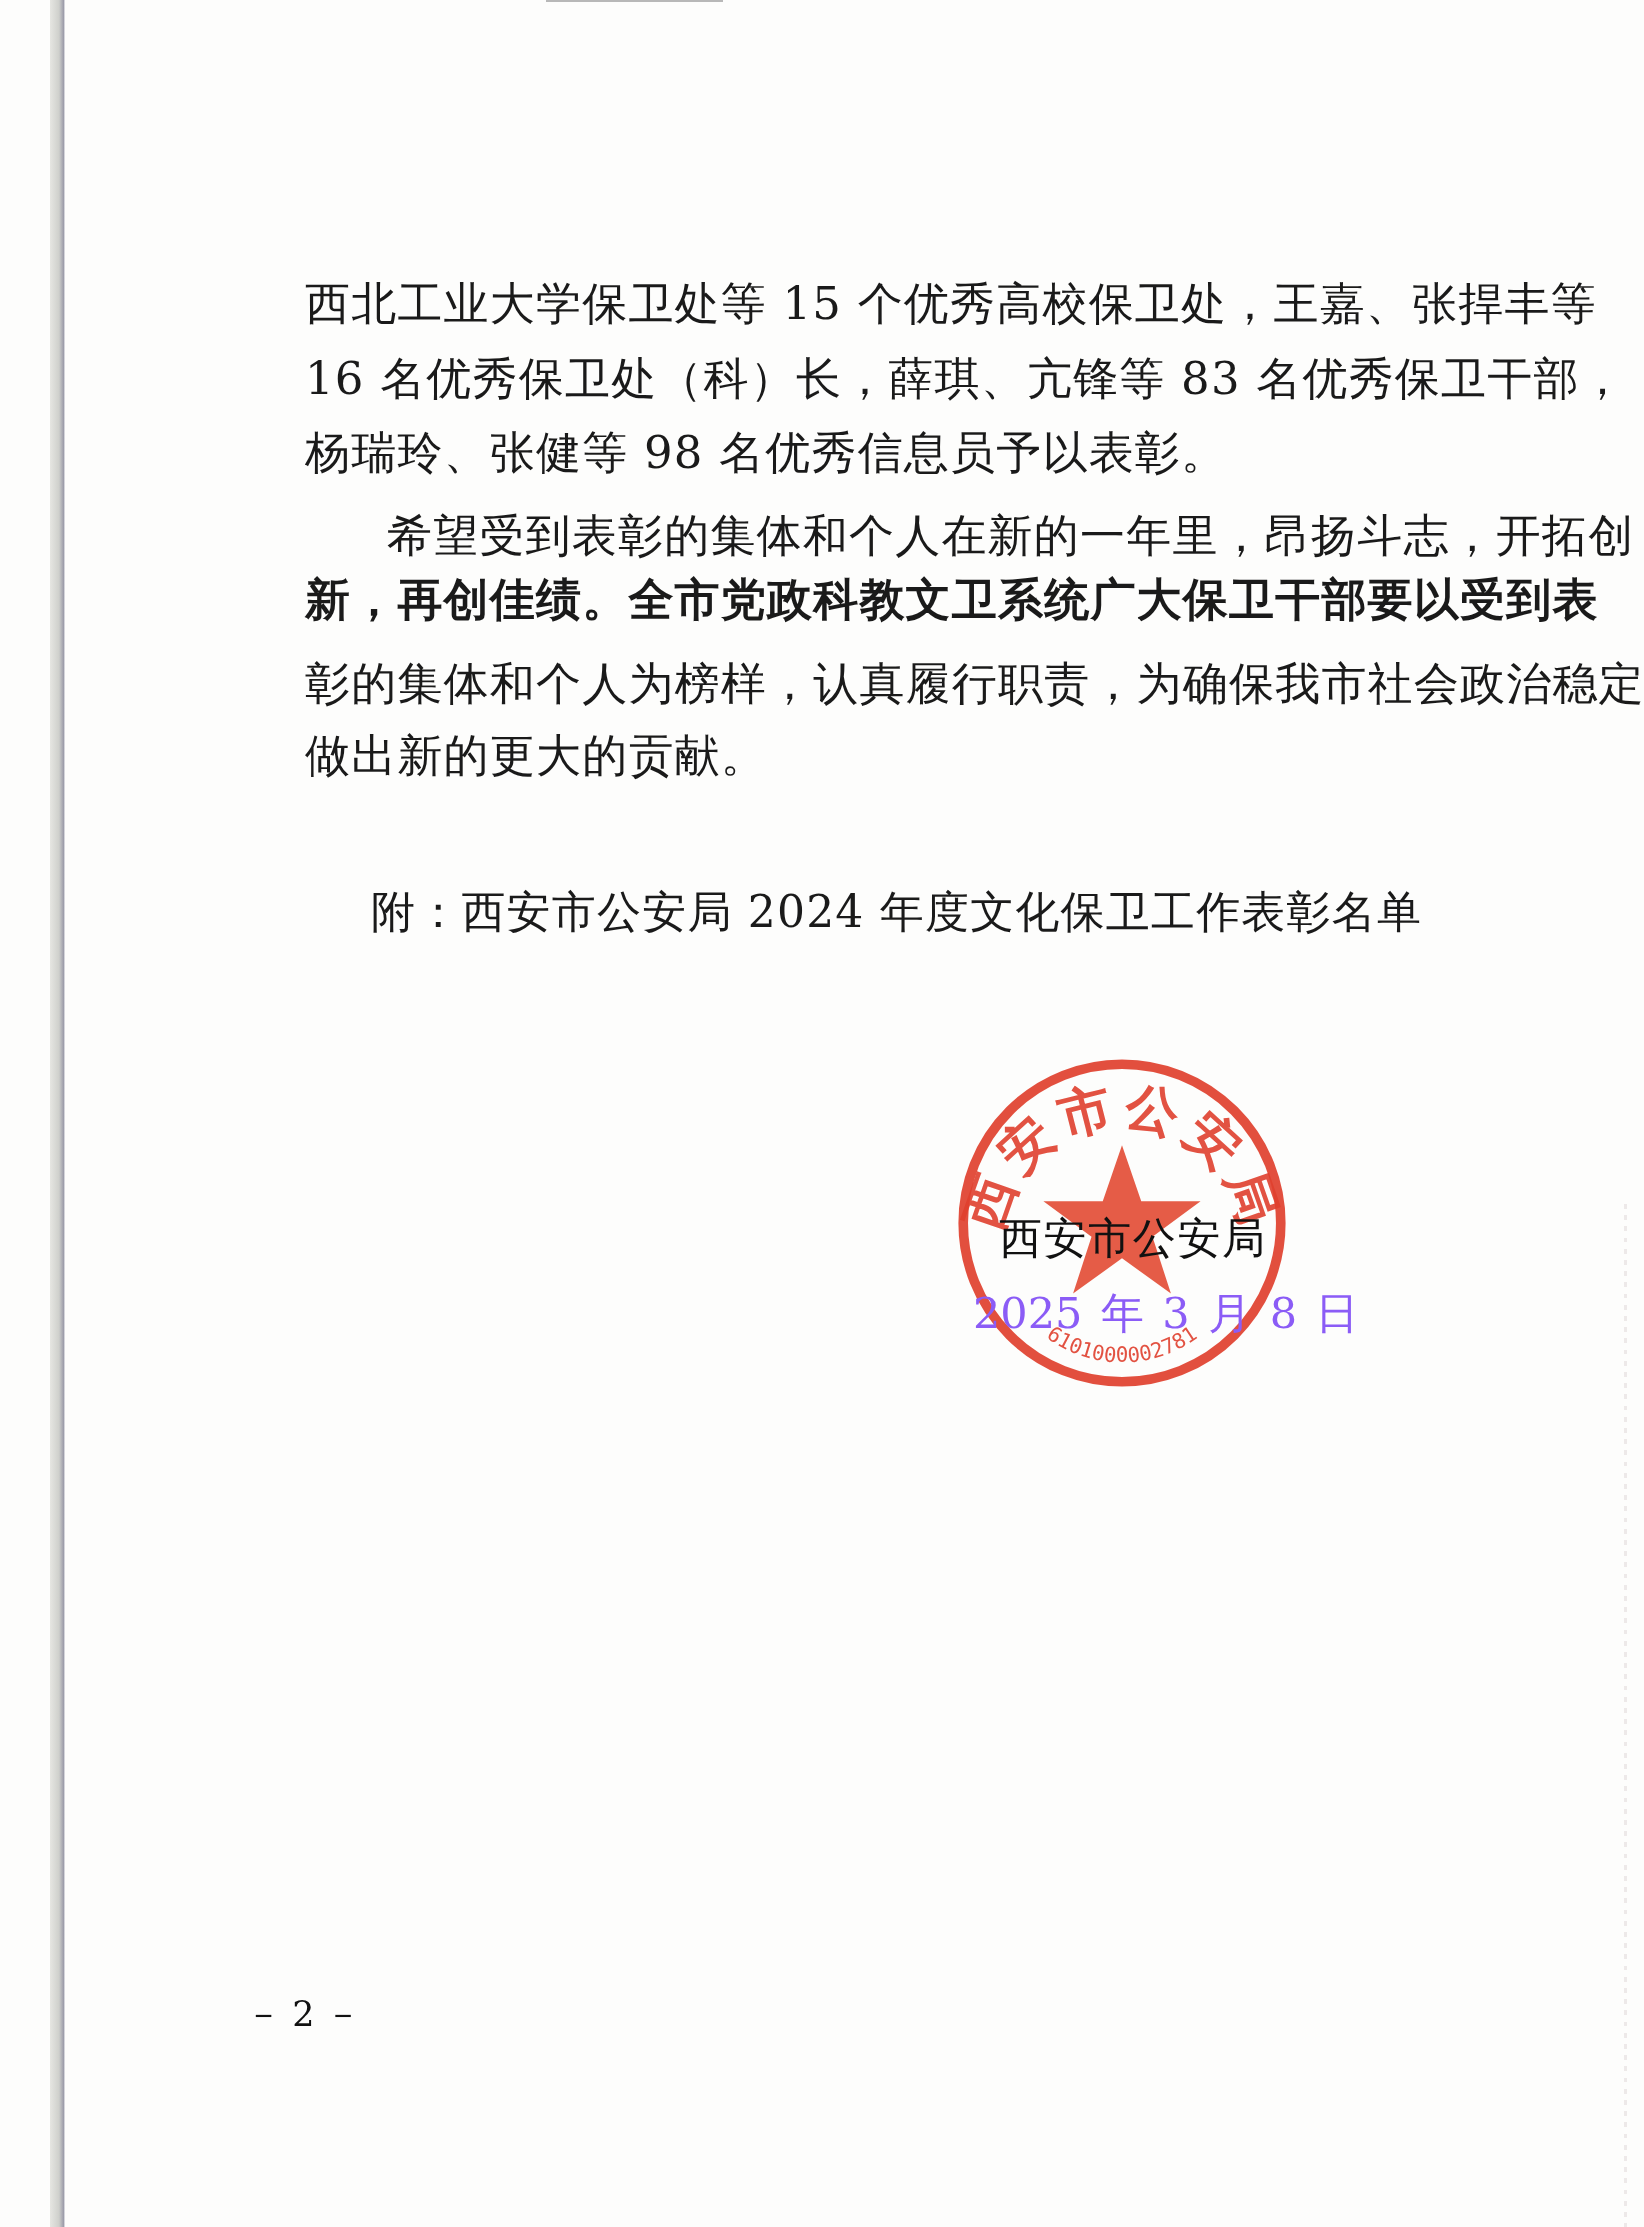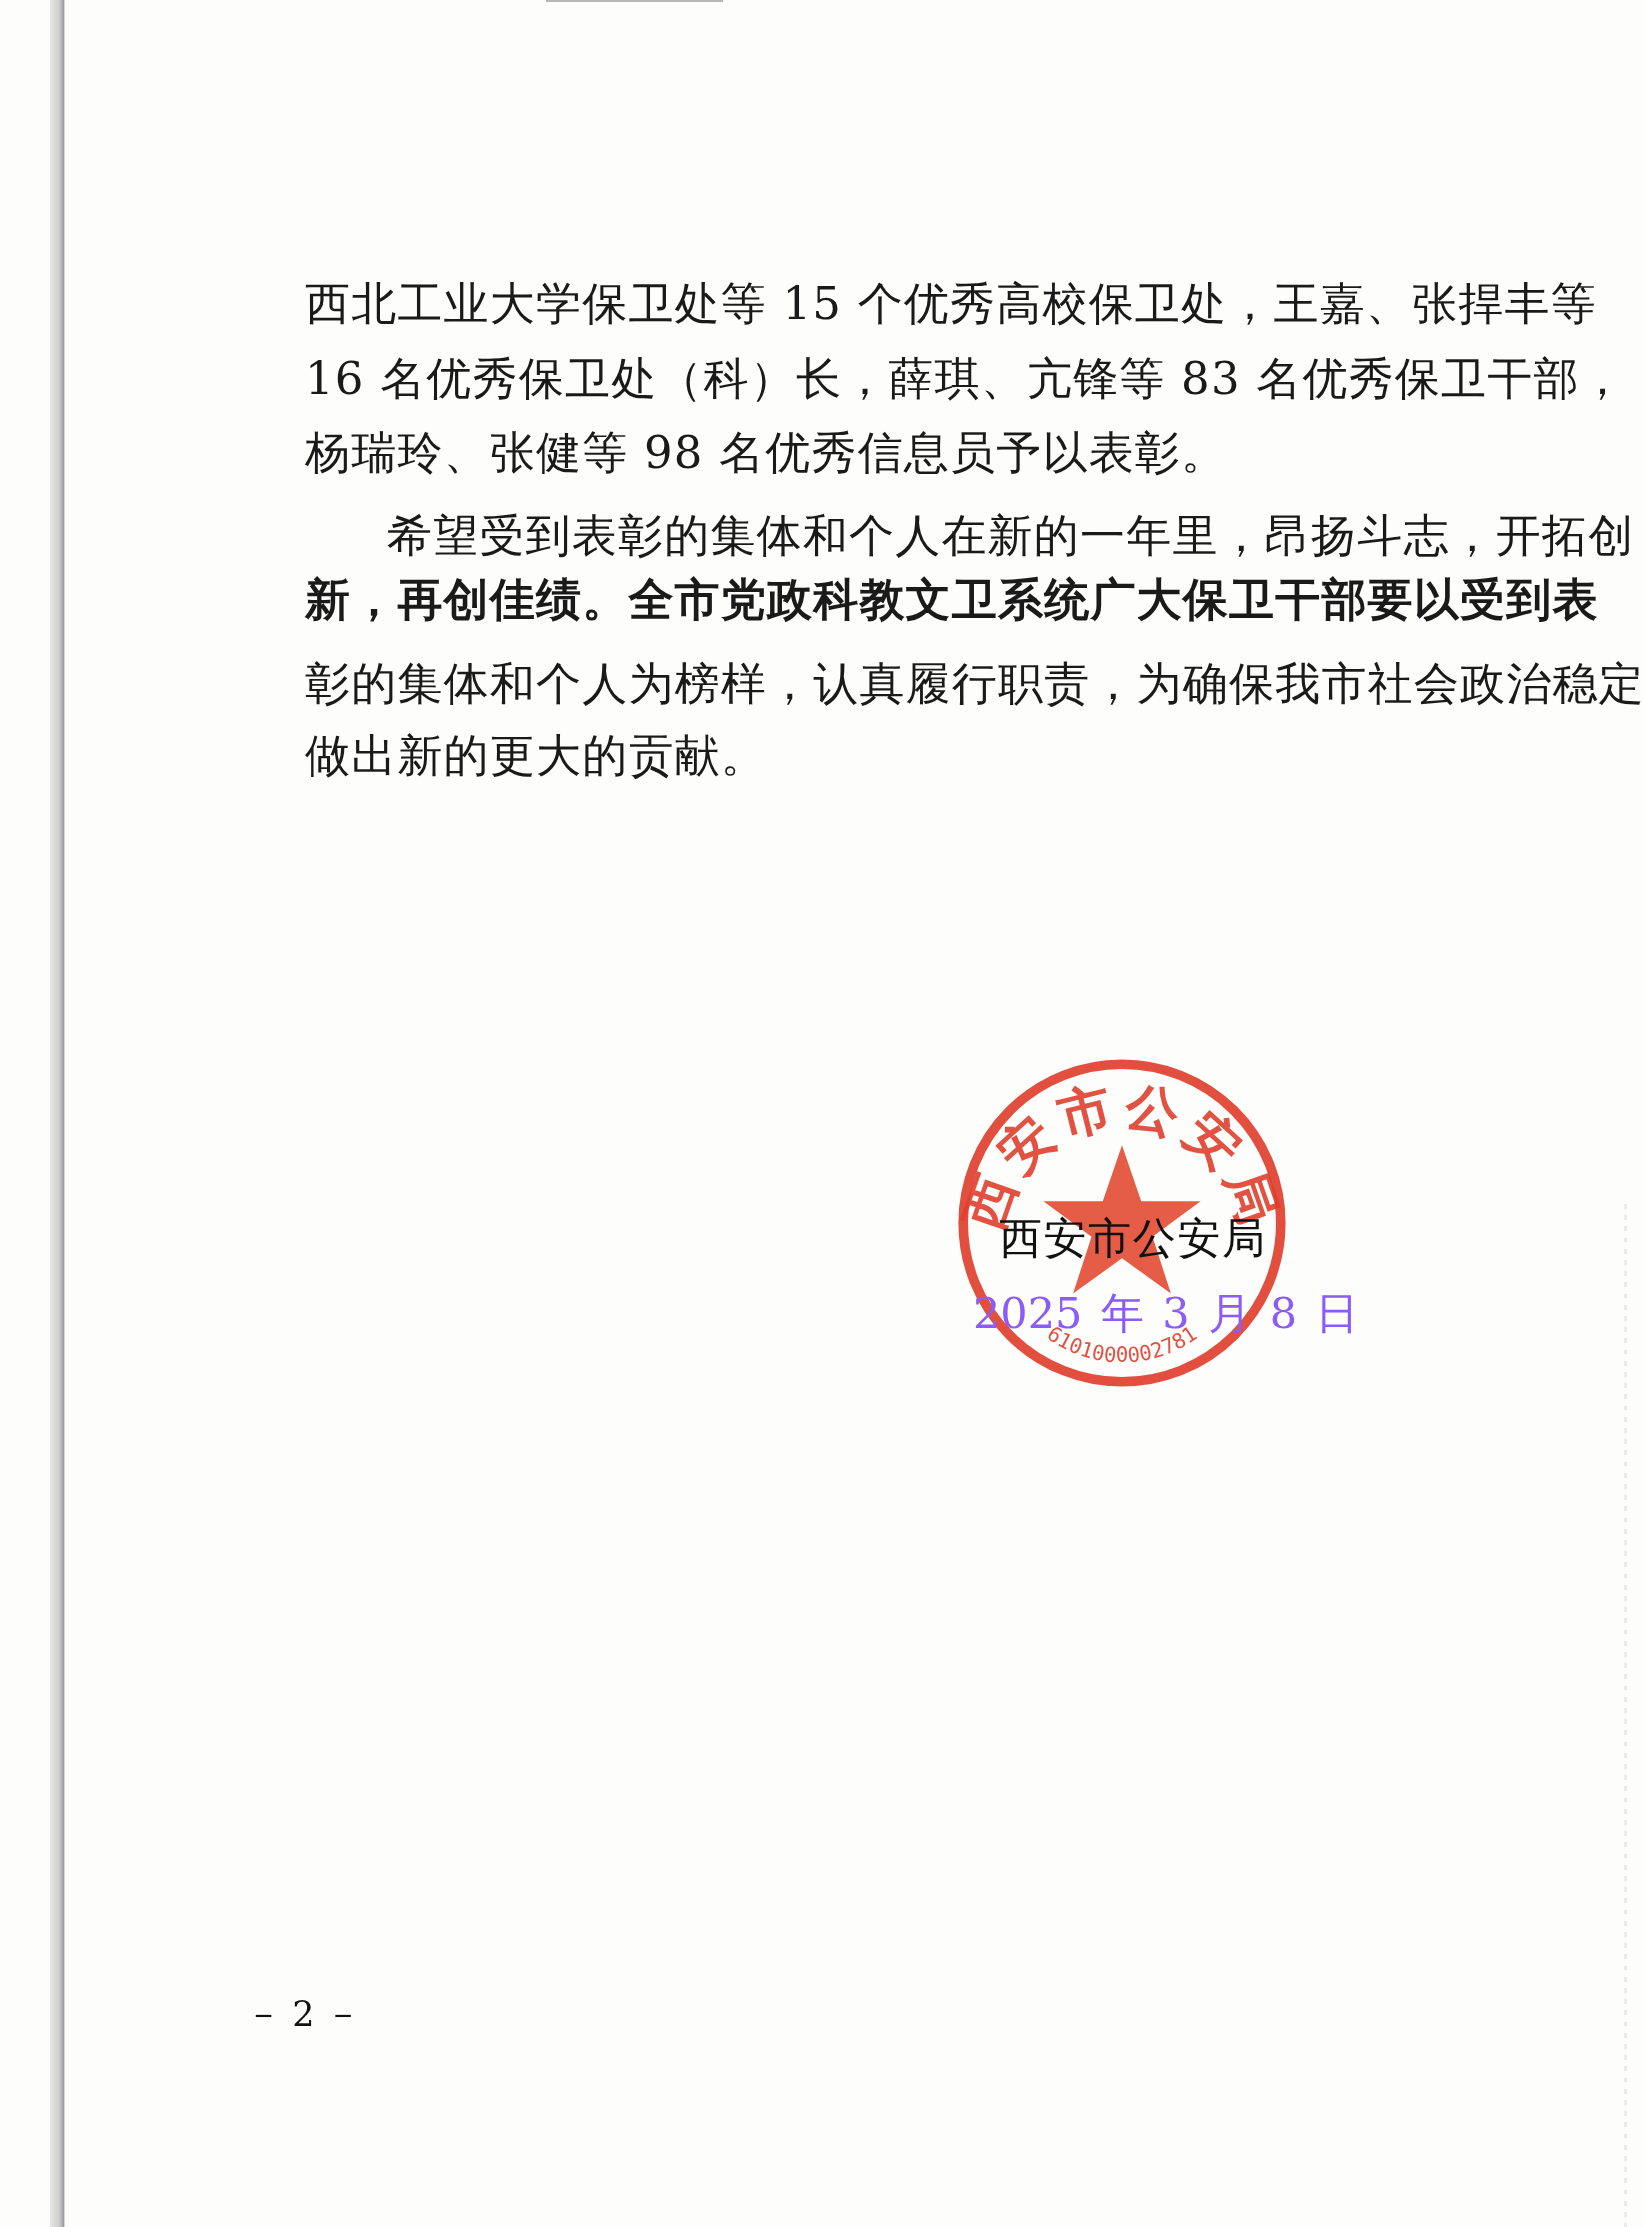--- a/index.html
+++ b/index.html
@@ -120,20 +120,21 @@
     <div class="line last" style="top:415px;">杨瑞玲、张健等 98 名优秀信息员予以表彰。</div>
   </div>
 
   <div>
     <div class="line indent" style="top:498px;">希望受到表彰的集体和个人在新的一年里，昂扬斗志，开拓创</div>
     <div class="line" style="top:562px;font-weight:bold;">新，再创佳绩。全市党政科教文卫系统广大保卫干部要以受到表</div>
     <div class="line" style="top:646px;">彰的集体和个人为榜样，认真履行职责，为确保我市社会政治稳定</div>
     <div class="line last" style="top:719px;font-family:Liberation Serif, serif;">做出新的更大的贡献。</div>
   </div>
 
+  <div class="attach">附：西安市公安局 2024 年度文化保卫工作表彰名单</div>
 
   <svg class="stamp" viewBox="0 0 414 414">
     <defs>
       <path id="seal-arc" d="M 72 300 A 150 150 0 1 1 342 300"></path>
       <path id="seal-bottom-arc" d="M 90 330 A 160 160 0 0 0 324 330"></path>
     </defs>
     <circle cx="207" cy="207" r="198" fill="none" stroke="#e0402e" stroke-width="12" opacity="0.92"></circle>
     <polygon points="207,110 231,180 305,180 245,224 268,295 207,251 146,295 169,224 109,180 183,180" fill="#e24a33" opacity="0.9"></polygon>
     <text font-size="66" fill="#e0402e" font-family="DejaVu Sans, sans-serif" font-weight="bold" letter-spacing="8" opacity="0.9">
       <textPath href="#seal-arc" startOffset="50%" text-anchor="middle">西安市公安局</textPath>

